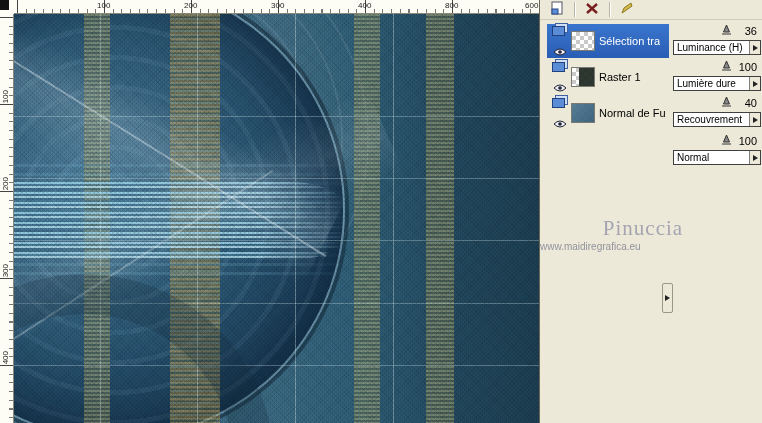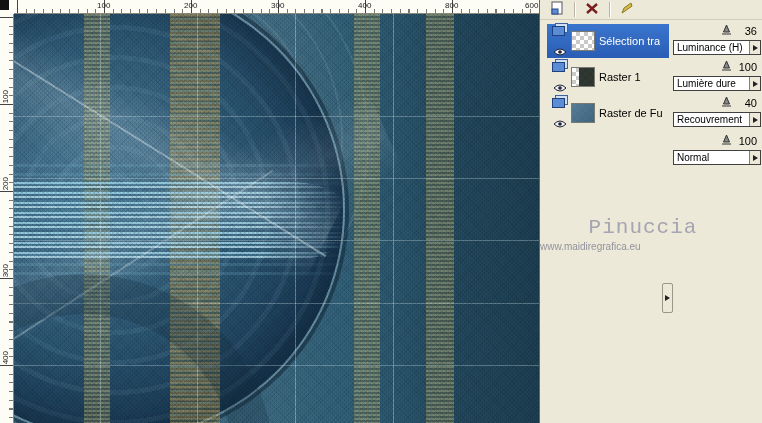--- a/index.html
+++ b/index.html
@@ -123,21 +123,21 @@
   .blarr { position:absolute; right:0; top:0; bottom:0; width:11px; background:#ece9d8;
     border-left:1px solid #808080; display:flex; align-items:center; justify-content:center; }
   .tri-r { width:0; height:0; border-top:3px solid transparent; border-bottom:3px solid transparent;
     border-left:5px solid #222; }
 
   .collapse { position:absolute; left:122px; top:283px; width:11px; height:30px; background:#ece9d8;
     border:1px solid #9a9788; border-radius:2px; display:flex; align-items:center; justify-content:center;
     cursor:pointer; }
 
   .wm1 { position:absolute; left:0; right:16px; top:216px; text-align:center;
-    font-family:Liberation Mono, monospace; font-size:21px; color:#a5a4b2; letter-spacing:1px; }
+    font-family:Liberation Serif, serif; font-size:21px; color:#a5a4b2; letter-spacing:1px; }
   .wm2 { position:absolute; left:0; right:0; top:241px; text-align:left; font-size:10px; color:#93929f; }
 </style>
 </head>
 <body>
 
 <div class="app">
 
   <div class="canvas-wrap">
     <div class="corner">
         <span class="cbox"></span>
@@ -262,21 +262,21 @@
             </svg>
         </span>
         <span>
           <svg width="14" height="8" viewBox="0 0 14 8">
               <path d="M1 4 Q7 -2 13 4 Q7 10 1 4 Z" fill="#eef4fa" stroke="#223" stroke-width="1"></path>
               <circle cx="7" cy="4" r="1.8" fill="#223"></circle>
             </svg>
         </span>
       </span>
       <span class="thumb t2"></span>
-      <span class="lname">Raster de Fu</span>
+      <span class="lname">Normal de Fu</span>
     </div>
 
 
     <div class="ctrl r0">
       <div class="opline">
         <span>
           <svg width="11" height="12" viewBox="0 0 11 12">
               <path d="M1 10 H10" stroke="#333"></path>
               <path d="M5.5 1 L8.5 8 H2.5 Z" fill="#888" stroke="#333"></path>
             </svg>

